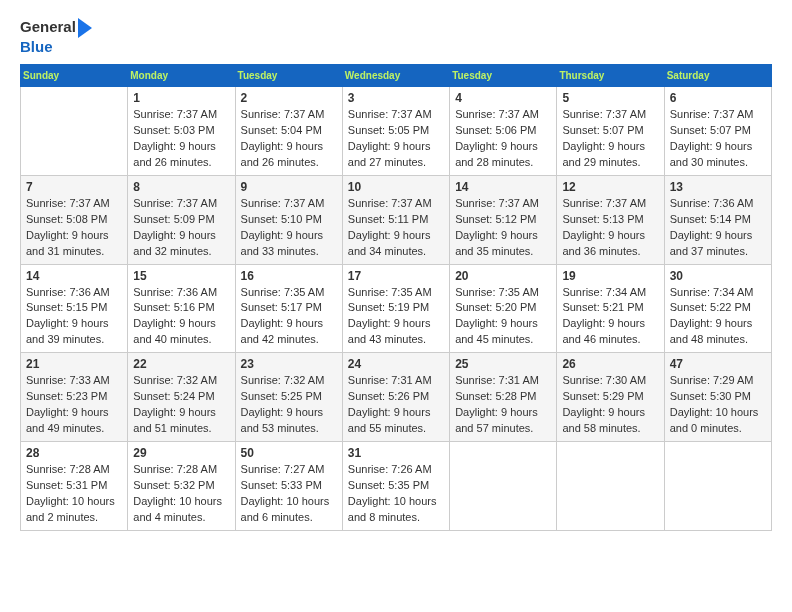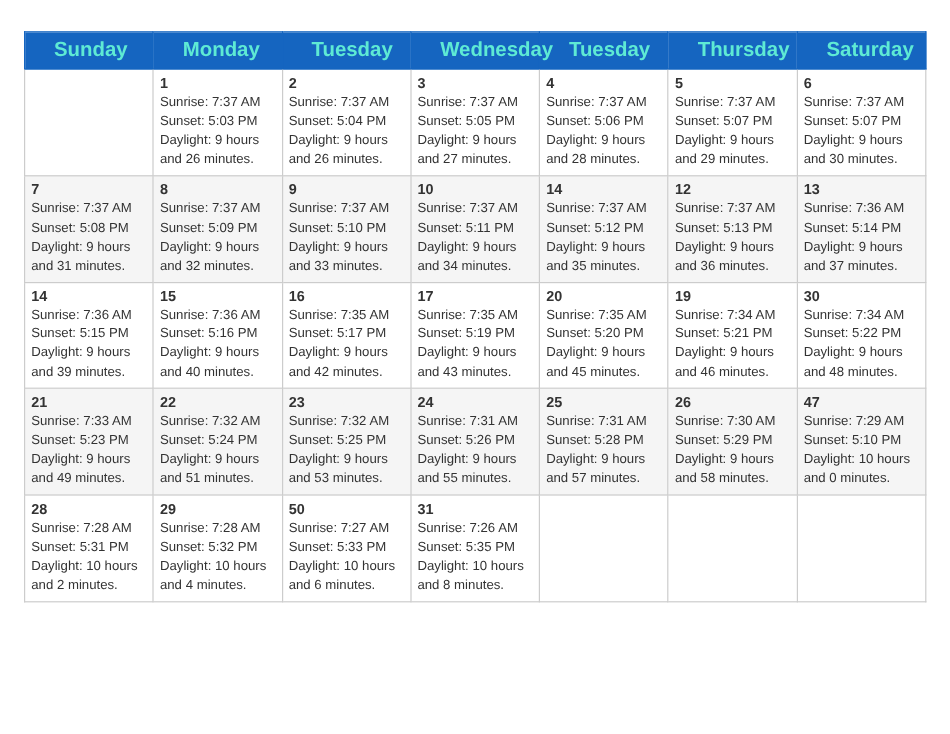--- a/index.html
+++ b/index.html
@@ -42,24 +42,24 @@
       margin-top: 2px;
     }
     .calendar-table {
       width: 100%;
       border-collapse: collapse;
       margin-top: 8px;
       table-layout: fixed;
     }
     .calendar-table th {
       background: #1565c0;
-      color: #5eead4;
+      color: #bef264;
       text-align: left;
-      padding: 5px 24px;
-      font-size: 17px;
+      padding: 5px 2px;
+      font-size: 10px;
       font-weight: bold;
       border: 1px solid #1565c0;
     }
     .calendar-table td {
       border: 1px solid #ccc;
       vertical-align: top;
       padding: 4px 5px;
       font-size: 10px;
       color: #333;
       background: #fff;
@@ -81,20 +81,34 @@
       color: #333;
     }
     .empty-cell {
       background: #fff !important;
     }
   </style>
 </head>
 <body>
 
 <div class="page">
+  <div class="header-row">
+    <div class="logo">
+    <div style="font-family:Arial,sans-serif;font-size:15px;line-height:1.2;">
+      <div style="color:#333;font-weight:bold;">General<span style="display:inline-block;width:0;"></span><svg style="vertical-align:middle;margin-left:2px;" width="14" height="20" viewBox="0 0 14 20">
+              <polygon points="0,0 14,10 0,20" fill="#1a73e8"></polygon>
+            </svg></div>
+      <div style="color:#1565c0;font-weight:bold;">Blue</div>
+    </div>
+  </div>
+    <div class="title-block">
+      <div class="month-title"></div>
+      <div class="location-title"></div>
+    </div>
+  </div>
 
   <table class="calendar-table">
     <thead>
       <tr>
       <th>Sunday</th>
           <th>Monday</th>
           <th>Tuesday</th>
           <th>Wednesday</th>
           <th>Tuesday</th>
           <th>Thursday</th>
@@ -288,21 +302,21 @@
           <td>
             <span class="day-number">26</span>
             <div class="day-info" style="white-space: pre-line;">Sunrise: 7:30 AM
 Sunset: 5:29 PM
 Daylight: 9 hours
 and 58 minutes.</div>
           </td>
           <td>
             <span class="day-number">47</span>
             <div class="day-info" style="white-space: pre-line;">Sunrise: 7:29 AM
-Sunset: 5:10 PM
+Sunset: 5:30 PM
 Daylight: 10 hours
 and 0 minutes.</div>
           </td>
         </tr>
         <tr>
           <td>
             <span class="day-number">28</span>
             <div class="day-info" style="white-space: pre-line;">Sunrise: 7:28 AM
 Sunset: 5:31 PM
 Daylight: 10 hours

